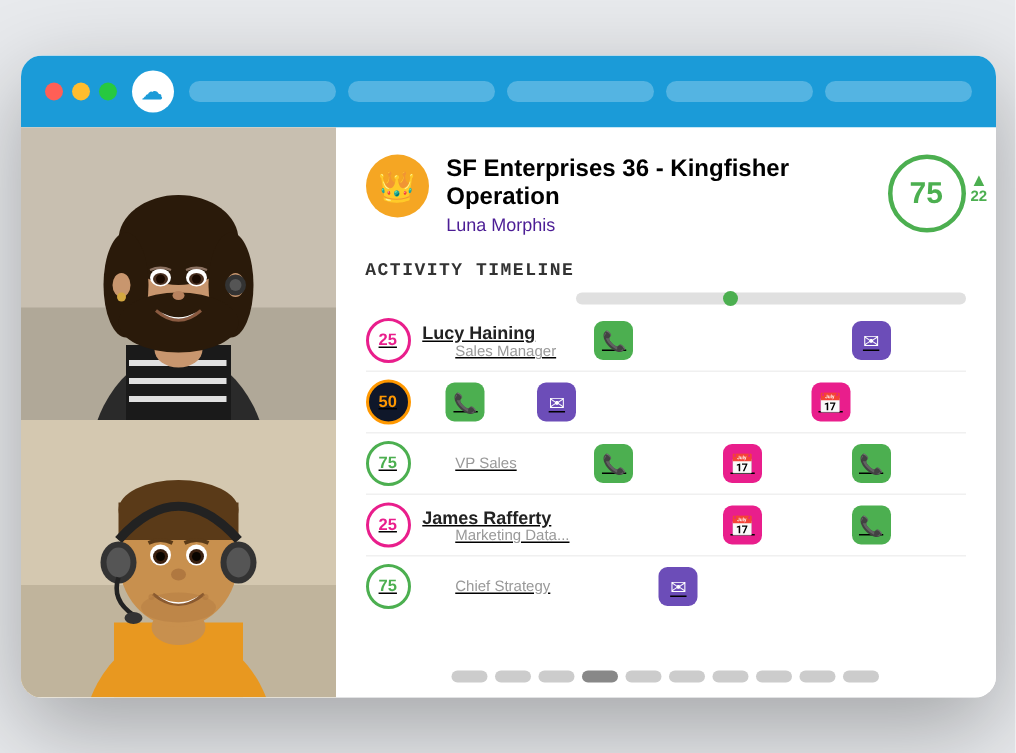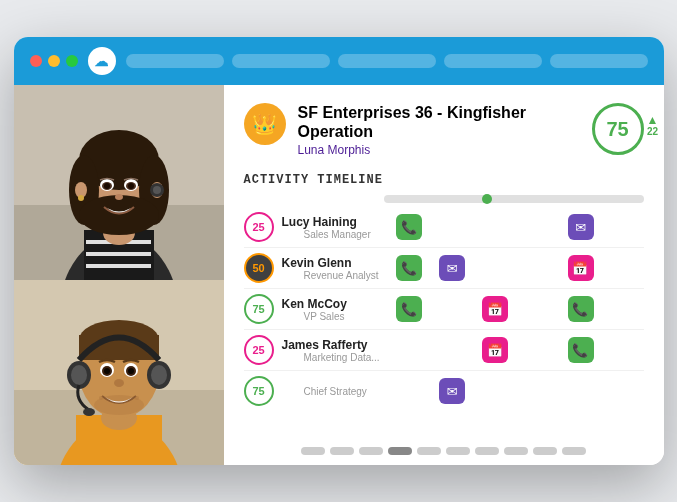--- a/index.html
+++ b/index.html
@@ -184,36 +184,37 @@
       border-radius: 50%;
       top: -1px;
       left: 38%;
     }
     .person-row {
       display: flex;
       align-items: center;
       padding: 5px 0;
       border-bottom: 1px solid #f0f0f0;
       gap: 8px;
+      text-decoration: underline;
     }
     .person-row:last-child { border-bottom: none; }
     .person-score-badge {
       width: 30px;
       height: 30px;
       border-radius: 50%;
       display: flex;
       align-items: center;
       justify-content: center;
       font-size: 11px;
       font-weight: 700;
       flex-shrink: 0;
       border: 2px solid;
     }
     .badge-pink { color: #e91e8c; border-color: #e91e8c; background: #fff; }
-    .badge-orange { color: #ff9800; border-color: #ff9800; background: #404040; }
+    .badge-orange { color: #ff9800; border-color: #ff9800; background: #0f172a; }
     .badge-green { color: #4caf50; border-color: #4caf50; background: #fff; }
     .person-info { width: 100px; flex-shrink: 0; }
     .person-name { font-size: 12px; font-weight: 600; color: #222; line-height: 1.2; }
     .person-title { font-size: 10px; color: #999; margin-left: 22px; }
     .activity-cells {
       flex: 1;
       display: grid;
       grid-template-columns: repeat(6, 1fr);
       gap: 3px;
       align-items: center;
@@ -453,24 +454,20 @@
               <div class="act-icon act-email-purple">✉</div>
             </div>
             <div class="activity-cell"></div>
           </div>
         </div>
 
         <div class="person-row">
           <div class="person-score-badge badge-orange">
             <span>50</span>
           </div>
-          <div class="person-info">
-            <div class="person-name">Kevin Glenn</div>
-            <div class="person-title">Revenue Analyst</div>
-          </div>
           <div class="activity-cells">
             <div class="activity-cell">
               <div class="act-icon act-phone-green">📞</div>
             </div>
             <div class="activity-cell">
               <div class="act-icon act-email-purple">✉</div>
             </div>
             <div class="activity-cell"></div>
             <div class="activity-cell"></div>
             <div class="activity-cell">
@@ -478,21 +475,20 @@
             </div>
             <div class="activity-cell"></div>
           </div>
         </div>
 
         <div class="person-row">
           <div class="person-score-badge badge-green">
             <span>75</span>
           </div>
           <div class="person-info">
-            <div class="person-name">Ken McCoy</div>
             <div class="person-title">VP Sales</div>
           </div>
           <div class="activity-cells">
             <div class="activity-cell">
               <div class="act-icon act-phone-green">📞</div>
             </div>
             <div class="activity-cell"></div>
             <div class="activity-cell">
               <div class="act-icon act-calendar-pink">📅</div>
             </div>

